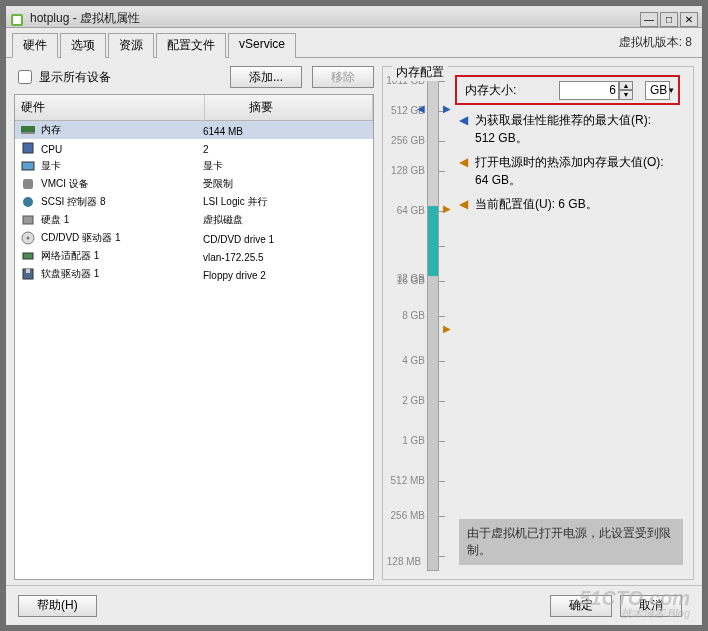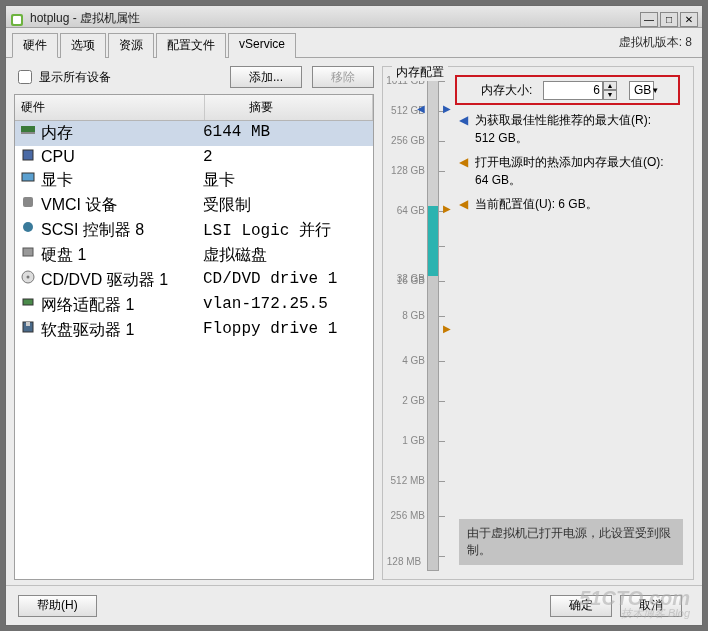--- a/index.html
+++ b/index.html
@@ -18,31 +18,31 @@
   .toprow { display:flex; align-items:center; margin-bottom:6px; gap:10px; }
   .cb { display:flex; align-items:center; gap:4px; }
   .cb input { width:14px; height:14px; }
   .btn { height:22px; padding:0 18px; border:1px solid #8a8a8a; background:linear-gradient(#fdfdfd,#e0e0e0); cursor:pointer; font-size:12px; }
   .btn.disabled { color:#9d9d9d; }
   .grid { border:1px solid #a0a0a0; background:#fff; flex:1; overflow:hidden; }
   .ghead { display:flex; background:linear-gradient(#f5f5f5,#e2e2e2); border-bottom:1px solid #b5b5b5; }
   .ghead > div { padding:4px 6px; font-size:12px; border-right:1px solid #c9c9c9; }
   .gh1 { width: 190px; }
   .gh2 { flex:1;margin-left:38px; }
-  .grow { display:flex; align-items:flex-start; padding:2px 4px; font-size:16px; }
+  .grow { display:flex; align-items:flex-end; padding:2px 4px; font-size:10px; }
   .grow.sel { background:#ccd8e8; }
   .grow .ico { width:18px; display:flex; justify-content:center; }
   .grow .c1 { width: 166px; padding-left:4px; }
-  .grow .c2 { flex:1;font-family:Liberation Mono, monospace; }
+  .grow .c2 { flex:1; }
   .ico svg { width:14px; height:14px; }
 
   .right { flex:1; position:relative; }
   .fieldset-label { position:absolute; left:10px; top:-2px; background:#ececec; padding:0 4px; font-size:12px; z-index:2; }
   .memgroup { border:1px solid #c0c0c0; height:100%; position:relative; padding:8px 6px 6px 6px; }
-  .redbox { position:absolute; left:72px; top:8px; width:225px; height:30px; border:2px solid #cc1720; display:flex; align-items:center; padding:0 24px; gap:6px; }
+  .redbox { position:absolute; left:72px; top:8px; width:225px; height:30px; border:2px solid #cc1720; display:flex; align-items:center; padding:0 8px; gap:6px; }
   .memsize-label { font-size:12px; }
   .spin { display:flex; margin-left:auto; }
   .spin input { width:60px; height:19px; text-align:right; border:1px solid #888; font-size:12px; padding-right:2px; }
   .spinbtns { width:14px; display:flex; flex-direction:column; }
   .spinbtns div { flex:1; border:1px solid #888; background:#e7e7e7; font-size:7px; display:flex; align-items:center; justify-content:center; cursor:pointer; }
   .unit { width:25px; height:19px; border:1px solid #888; display:flex; align-items:center; padding:0 4px; font-size:12px; background:#fff; margin-left:6px; cursor:pointer; }
   .unit .dd { margin-left:auto; font-size:8px; }
   .ruler-wrap { position:absolute; left:6px; top:8px; bottom:8px; width:64px; }
   .ruler { position:absolute; left:38px; top:0; bottom:0; width:12px; background:#d0d0d0; border:1px solid #a0a0a0; }
   .ruler .fill-top { position:absolute; left:0; right:0; top:130px; height:70px; background:#2cb3b0; }
@@ -181,21 +181,21 @@
               <span class="c2">vlan-172.25.5</span>
             </div>
             <div class="grow">
               <span class="ico">
                 <svg viewBox="0 0 14 14">
                   <rect x="2" y="2" width="10" height="10" fill="#4a6a8a" stroke="#333"></rect>
                   <rect x="5" y="2" width="4" height="4" fill="#ccc"></rect>
                 </svg>
               </span>
               <span class="c1">软盘驱动器 1</span>
-              <span class="c2">Floppy drive 1</span>
+              <span class="c2">Floppy drive 2</span>
             </div>
           </div>
       </div>
     </div>
 
     <div class="right">
       <span class="fieldset-label">内存配置</span>
       <div class="memgroup">
 
         <div class="redbox">

